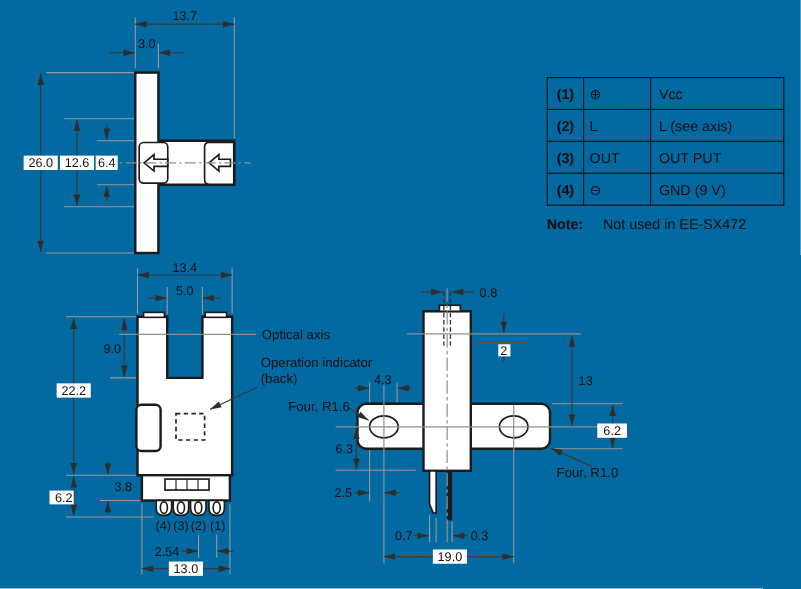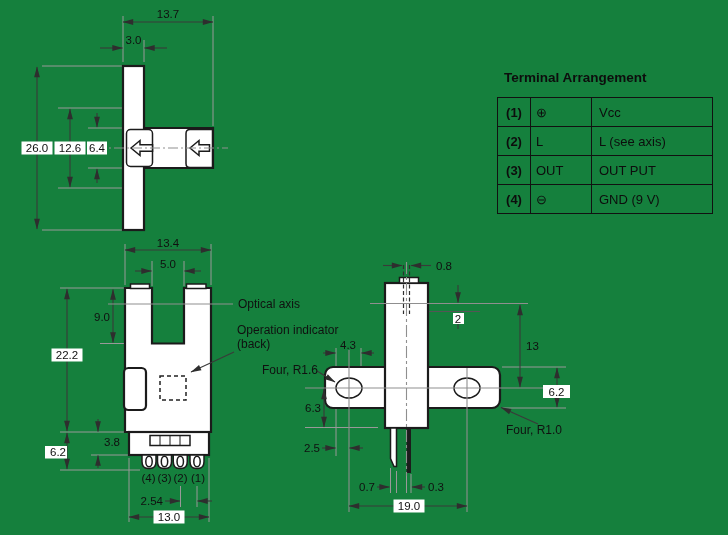--- a/index.html
+++ b/index.html
@@ -1,16 +1,16 @@
 <!DOCTYPE html>
 <html><head>
 <meta charset="utf-8">
 <style>
   html,body{margin:0;padding:0;background:#fff;}
-  #page{position:relative;width:728px;height:535px;background:#15803d;overflow:hidden;
+  #page{position:relative;width:728px;height:535px;background:#0369a1;overflow:hidden;
         font-family:"Liberation Sans",sans-serif;}
   #dwg{position:absolute;left:0;top:0;}
   .ext{stroke:#999;stroke-width:1;fill:none}
   .dim{stroke:#3a3a3a;stroke-width:1.1;fill:none}
   .cl{stroke:#8f8f8f;stroke-width:1.1;fill:none}
   .out{fill:#fff;stroke:#1b1b1b;stroke-width:2.2}
   .thin{fill:#fff;stroke:#1b1b1b;stroke-width:1.5}
   .hid{stroke:#2f2f2f;stroke-width:1.2;fill:none;stroke-dasharray:4 2.5}
   .dt{font:11.5px "Liberation Sans",sans-serif;fill:#101010}
   .dt2{font:12px "Liberation Sans",sans-serif;fill:#101010}
@@ -204,21 +204,20 @@
     <rect class="bg" x="393.5" y="499.5" width="31" height="13"></rect>
     <text class="dt" x="409" y="510" text-anchor="middle">19.0</text>
     <text class="dt" x="375" y="491" text-anchor="end">0.7</text>
     <text class="dt" x="428" y="491" text-anchor="start">0.3</text>
     <text class="dt2" x="262" y="374" text-anchor="start">Four, R1.6</text>
     <text class="dt2" x="506" y="434" text-anchor="start">Four, R1.0</text>
   </g>
 </svg>
 
 <div class="term">
-  <div class="term-title">Terminal Arrangement</div>
   <table class="tt">
     <tbody>
       <tr>
         <td class="no">(1)</td>
         <td class="sym">⊕</td>
         <td class="desc">Vcc</td>
       </tr>
       <tr>
         <td class="no">(2)</td>
         <td class="sym">L</td>
@@ -229,15 +228,18 @@
         <td class="sym">OUT</td>
         <td class="desc">OUT PUT</td>
       </tr>
       <tr>
         <td class="no">(4)</td>
         <td class="sym">⊖</td>
         <td class="desc">GND (9 V)</td>
       </tr>
     </tbody>
   </table>
+  <div class="note">
+    <b>Note:</b><span>Not used in EE-SX472</span>
+  </div>
 </div>
 
 </div>
 
 </body></html>

